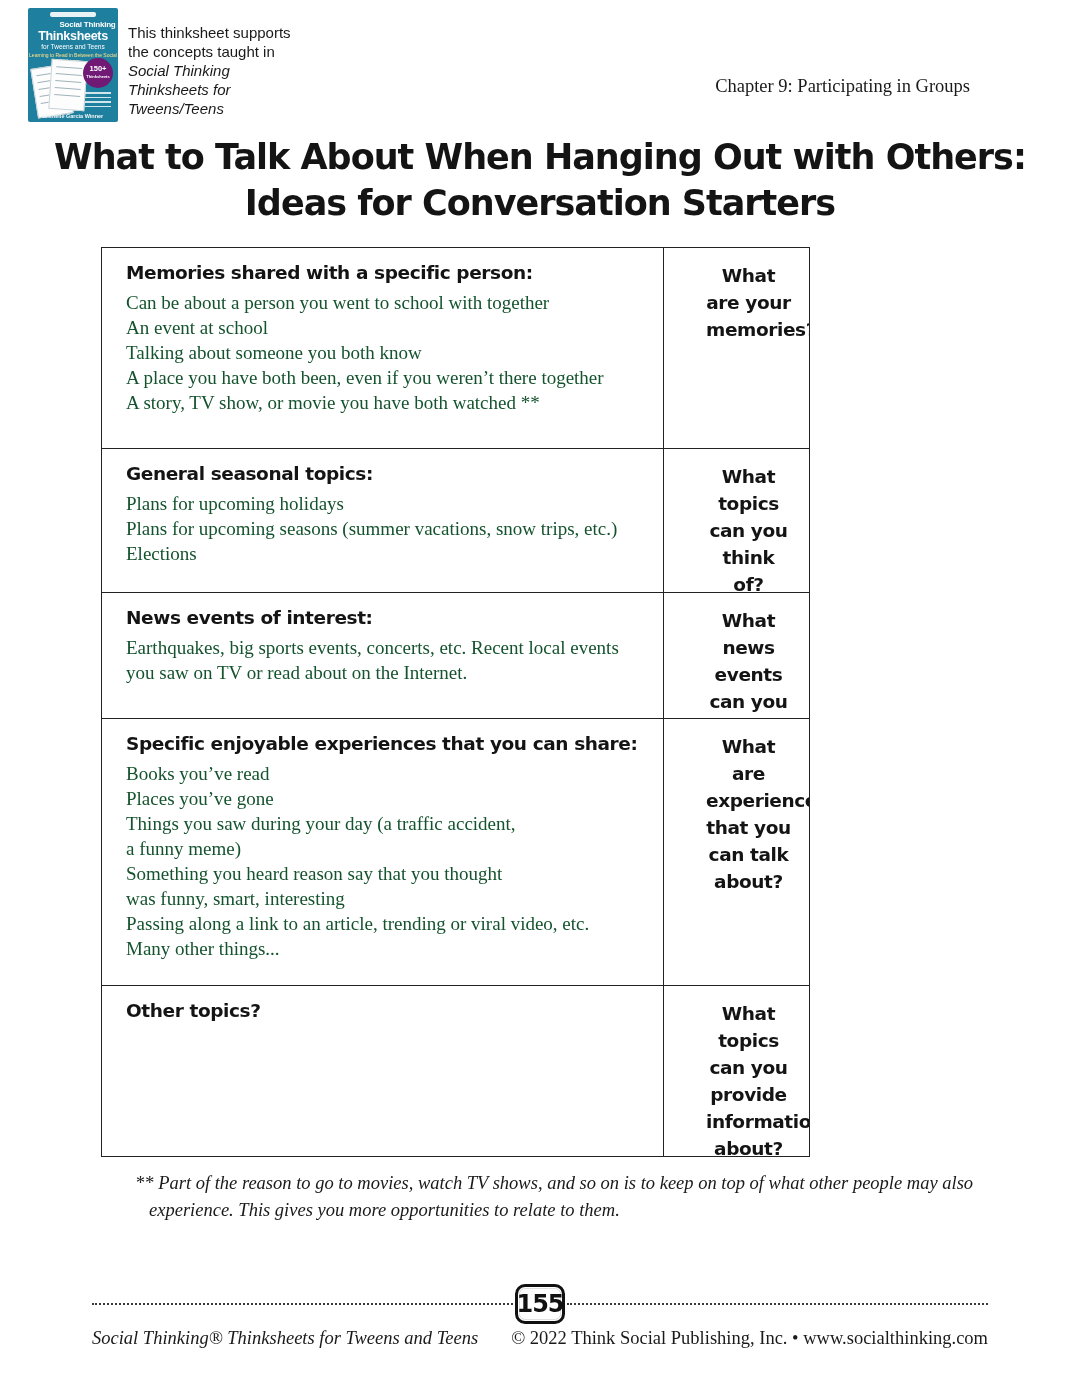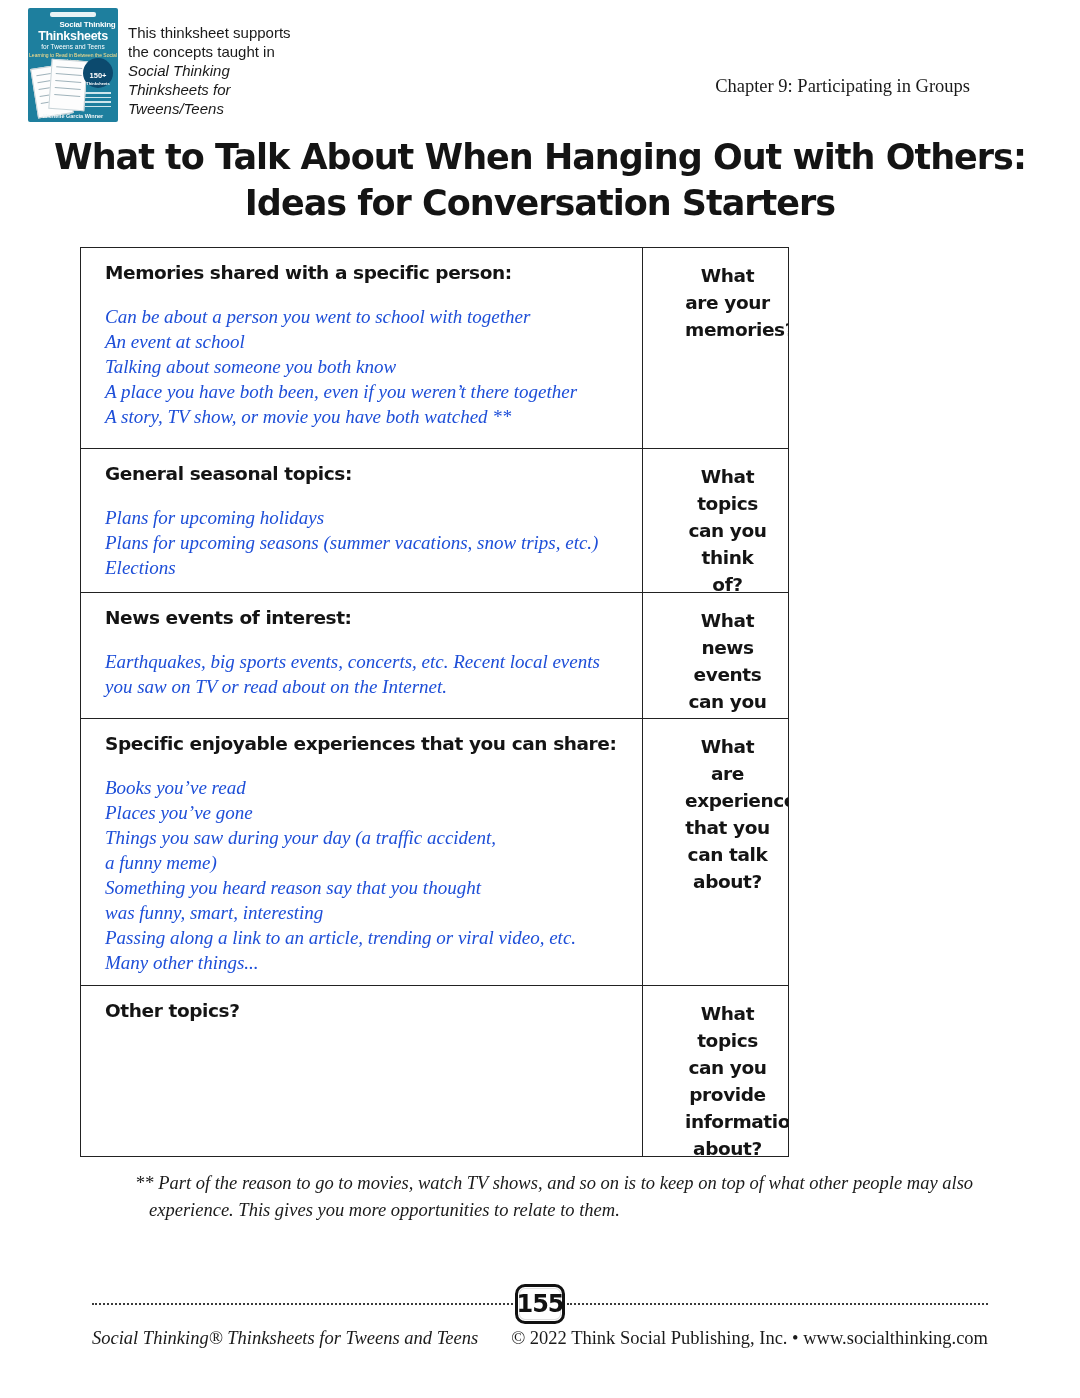--- a/index.html
+++ b/index.html
@@ -19,22 +19,22 @@
   .bc-brand { position:absolute; top:12px; width:100%; font-size:8px; font-weight:bold; letter-spacing:-0.2px;padding-left:29px; }
   .bc-title { position:absolute; top:21px; width:100%; font-size:12.5px; font-weight:bold; letter-spacing:-0.3px; }
   .bc-sub   { position:absolute; top:35px; width:100%; font-size:6.5px; }
   .bc-tag   { position:absolute; top:44px; width:100%; font-size:5px; color:#ffe08a; }
   .bc-page  { position:absolute; background:#fdfdfd; border:1px solid #c9d4d8; width:36px; height:50px; }
   .bc-page .pl { margin:6px 4px 0 4px; height:1px; background:#9fb2ba; }
   .bc-page1 { left:6px; top:58px; transform:rotate(-9deg); }
   .bc-page2 { left:22px; top:52px; transform:rotate(4deg); }
   .bc-badge {
     position:absolute; right:5px; top:50px; width:30px; height:30px; border-radius:50%;
-    background:#0c4a6e; color:#fff; font-weight:bold; font-size:7.5px;
-    display:flex; flex-direction:column; align-items:center; justify-content:flex-end; line-height:8px;
+    background:#701a75; color:#fff; font-weight:bold; font-size:7.5px;
+    display:flex; flex-direction:column; align-items:center; justify-content:center; line-height:8px;
   }
   .bc-badge small { font-size:4px; font-weight:bold; }
   .bc-bullets { position:absolute; right:7px; top:84px; }
   .bc-bullets div { width:26px; height:1.5px; background:#cfe6ec; margin-bottom:3px; }
   .bc-author { position:absolute; bottom:3px; width:100%; font-size:5.5px; font-weight:bold; color:#f3f8f9; }
 
   .support-note {
     position:absolute; left:128px; top:23px; width:172px;
     font-family:"Liberation Sans", sans-serif; font-size:15px; line-height:19px; color:#1a1a1a;
   }
@@ -46,38 +46,38 @@
 
   
   .title {
     position:absolute; left:0; top:134px; width:100%; text-align:center;
     font-family:"DejaVu Sans", sans-serif; font-weight:bold;
     font-size:35px; line-height:46px; letter-spacing:-1px; color:#141414;
   }
 
   
   .ws-table {
-    position:absolute; left:80px; top:247px; width:709px;
+    position:absolute; left:101px; top:247px; width:709px;
     border:1.5px solid #222;
     display:grid;
     grid-template-columns:561px 1fr;
     grid-template-rows:200px 144px 126px 267px 171px;
   }
   .cell { padding:12px 16px 8px 24px; overflow:hidden; }
   .cell.right { border-left:1.5px solid #222; padding-left:42px; padding-right:18px;text-align:center; }
   .rowline { border-top:1.5px solid #222; }
   .cell-heading {
     font-family:"DejaVu Sans", sans-serif; font-weight:bold;
     font-size:18.5px; line-height:26px; letter-spacing:-0.4px; color:#141414;
   }
   .cell-prompt {
     font-family:"DejaVu Sans", sans-serif; font-weight:bold;
     font-size:18.5px; line-height:27px; letter-spacing:-0.4px; color:#141414; margin-top:2px;
   }
-  .cell-body { font-size:19px; line-height:25px; color:#1d4ed8; margin-top:18px;font-style:italic; }
+  .cell-body { font-size:19px; line-height:25px; color:#14532d; margin-top:4px; }
   .cell-body div { margin:0; }
 
   
   .footnote {
     position:absolute; left:92px; top:1170px; width:896px;
     font-style:italic; font-size:18.5px; line-height:27px; color:#1a1a1a;
     padding-left:14px; text-indent:-14px;margin-left:43px;
   }
 
   

